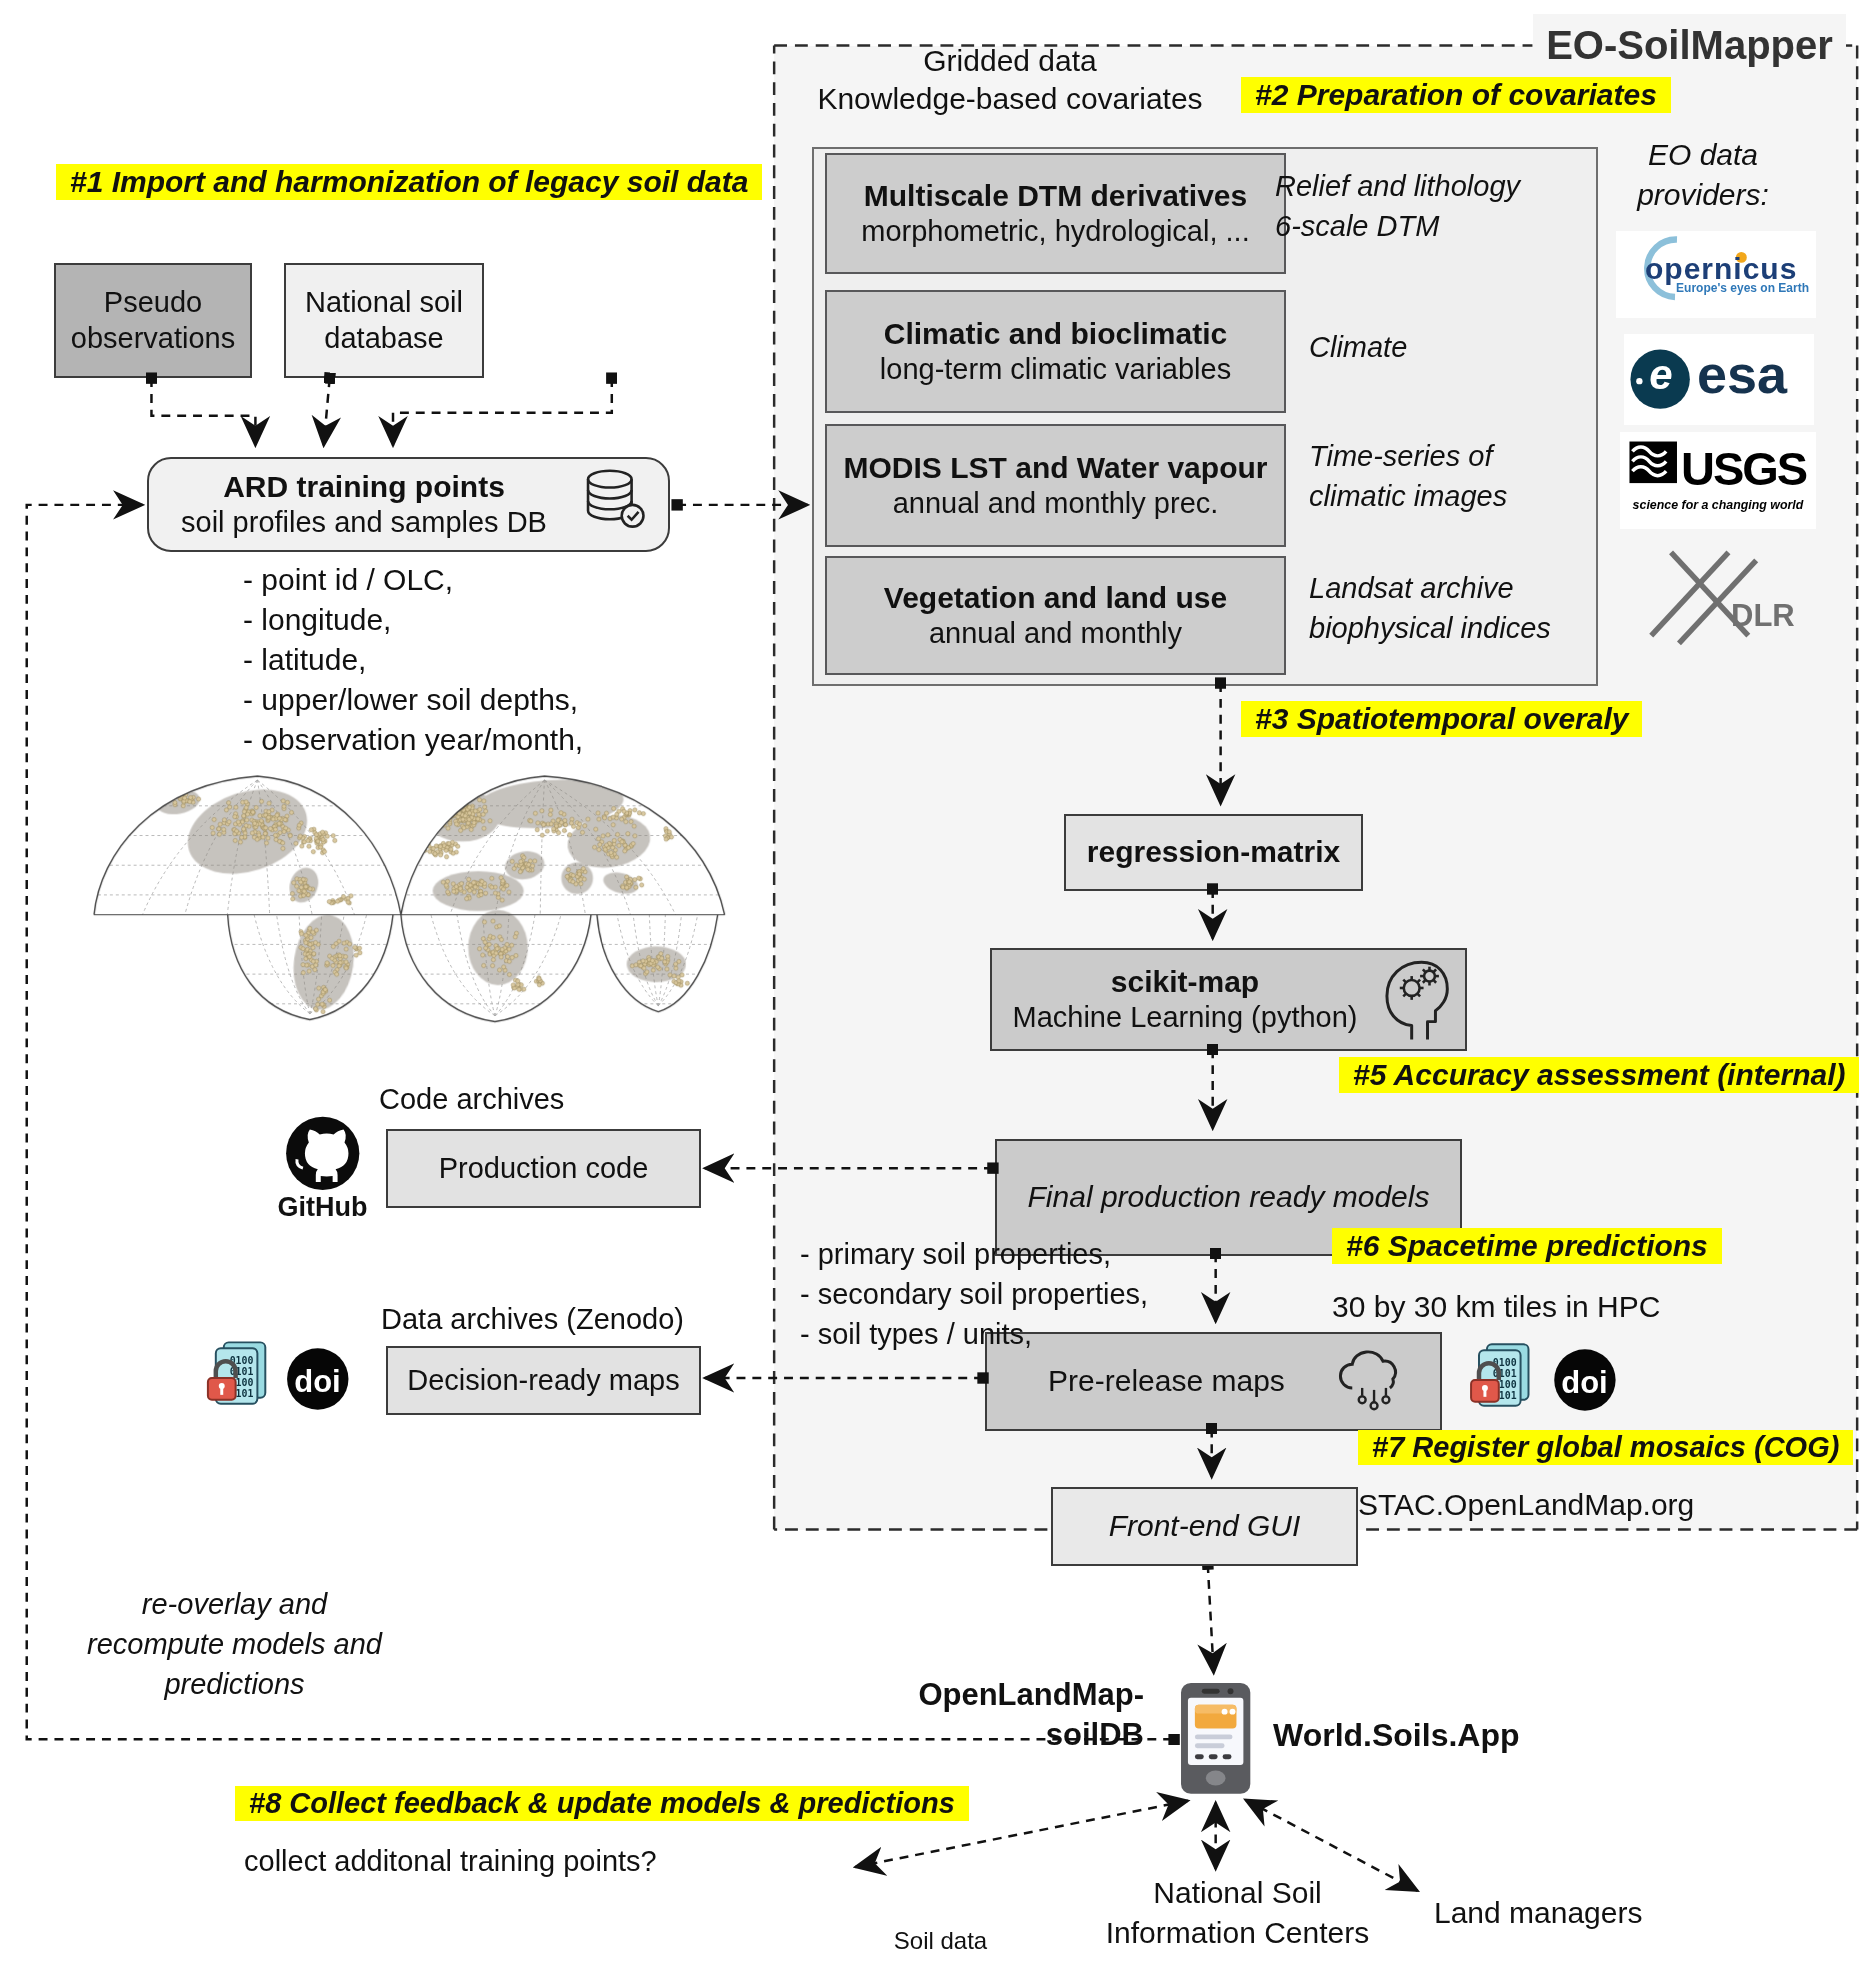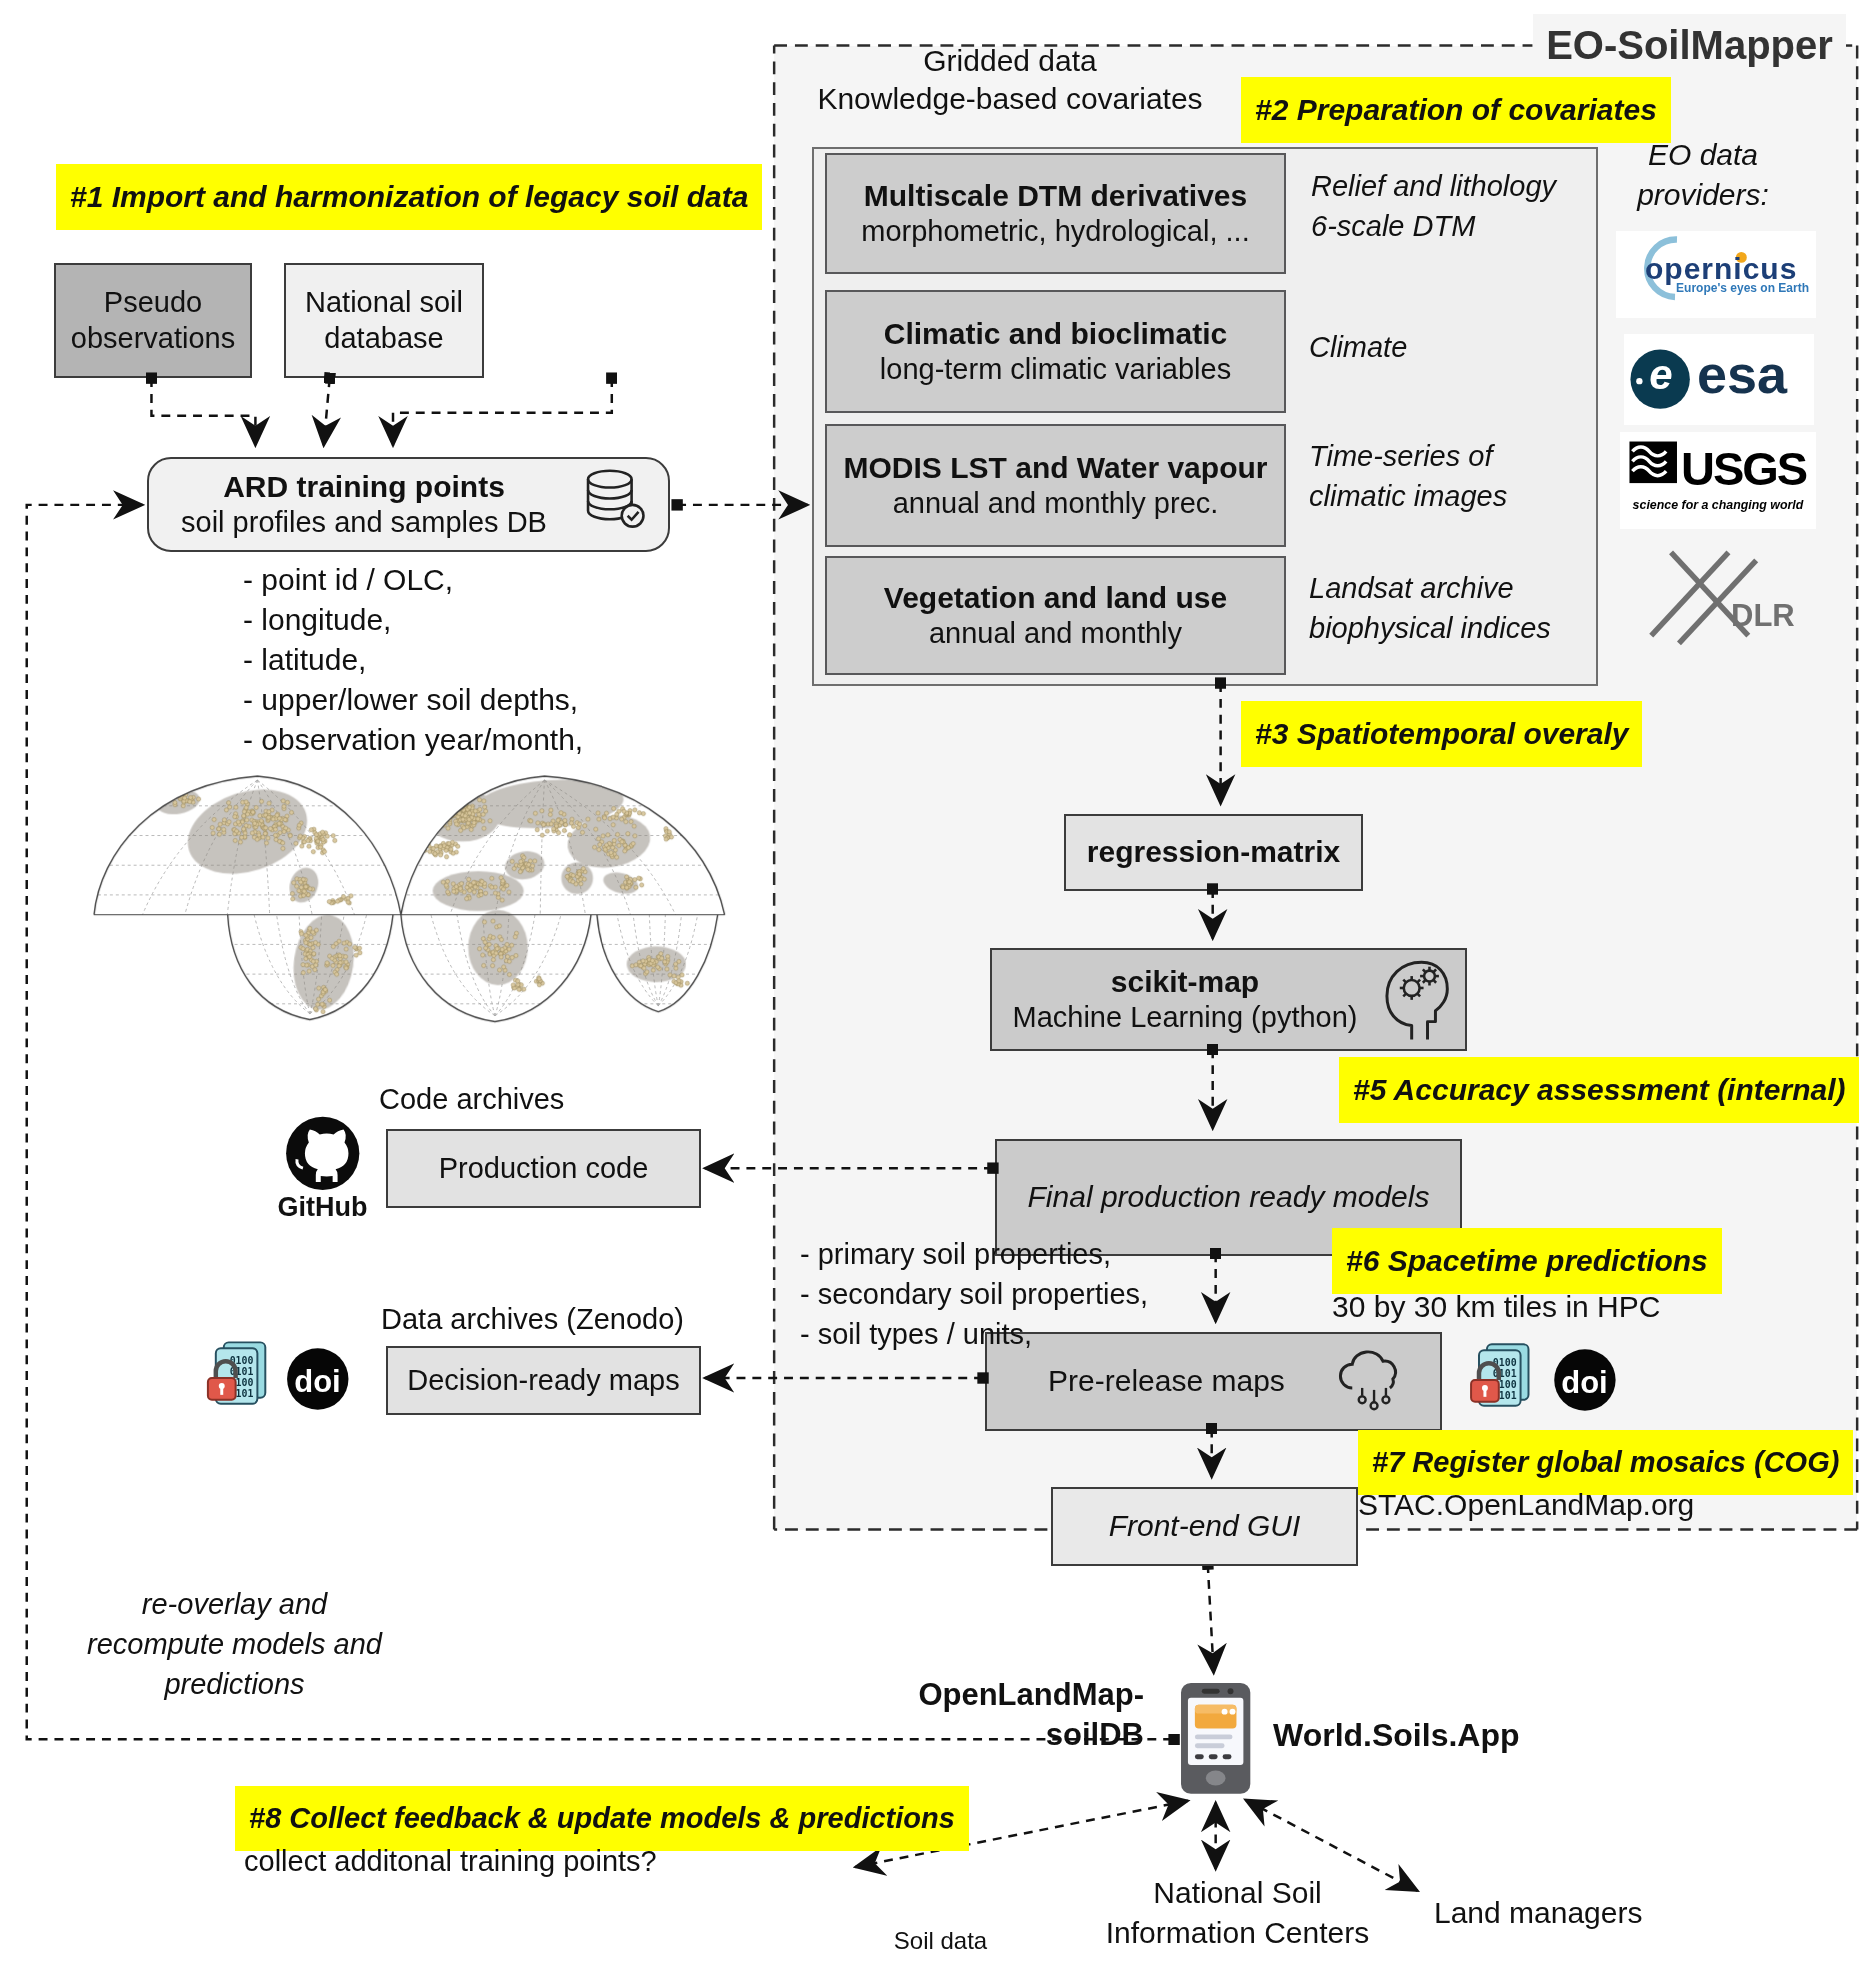--- a/index.html
+++ b/index.html
@@ -3,21 +3,21 @@
 <meta charset="utf-8">
 <style>
   html,body{margin:0;padding:0;background:#fff;}
   .canvas{position:relative;width:1873px;height:1971px;background:#ffffff;
           font-family:"Liberation Sans",sans-serif;color:#111;overflow:hidden;}
   .panel-fill{position:absolute;z-index:0;background:#f5f5f5;}
   .box{position:absolute;display:flex;flex-direction:column;align-items:center;justify-content:center;
        text-align:center;border:2px solid #3c3c3c;z-index:1;line-height:1.22;font-size:29px;}
   .box .b-title{font-weight:bold;font-size:30px;}
   .hl{position:absolute;background:#ffff00;font-weight:bold;font-style:italic;font-size:30px;
-      padding:16px 14px;white-space:nowrap;z-index:3;color:#111;}
+      padding:1px 14px;white-space:nowrap;z-index:3;color:#111;}
   .txt{position:absolute;z-index:3;line-height:1.3;}
   .note{font-style:italic;}
   .logo-box{position:absolute;background:#ffffff;z-index:1;}
   svg.overlay{position:absolute;left:0;top:0;z-index:2;pointer-events:none;}
 </style>
 </head>
 <body>
 
 <div class="canvas">
 
@@ -87,21 +87,21 @@
   </div>
   <div class="box" style="left:825px;top:424px;width:457px;height:119px;background:#cdcdcd;border-color:#58585a;">
     <span class="b-title">MODIS LST and Water vapour</span>
     <span>annual and monthly prec.</span>
   </div>
   <div class="box" style="left:825px;top:556px;width:457px;height:115px;background:#cdcdcd;border-color:#58585a;">
     <span class="b-title">Vegetation and land use</span>
     <span>annual and monthly</span>
   </div>
 
-  <div class="txt note" style="left:1311px;top:166px;font-size:29px;line-height:40px;">
+  <div class="txt note" style="left:1275px;top:166px;font-size:29px;line-height:40px;">
     <div>Relief and lithology</div>
     <div>6-scale DTM</div>
   </div>
   <div class="txt note" style="left:1309px;top:327px;font-size:29px;line-height:40px;">
     <div>Climate</div>
   </div>
   <div class="txt note" style="left:1309px;top:436px;font-size:29px;line-height:40px;">
     <div>Time-series of</div>
     <div>climatic images</div>
   </div>

